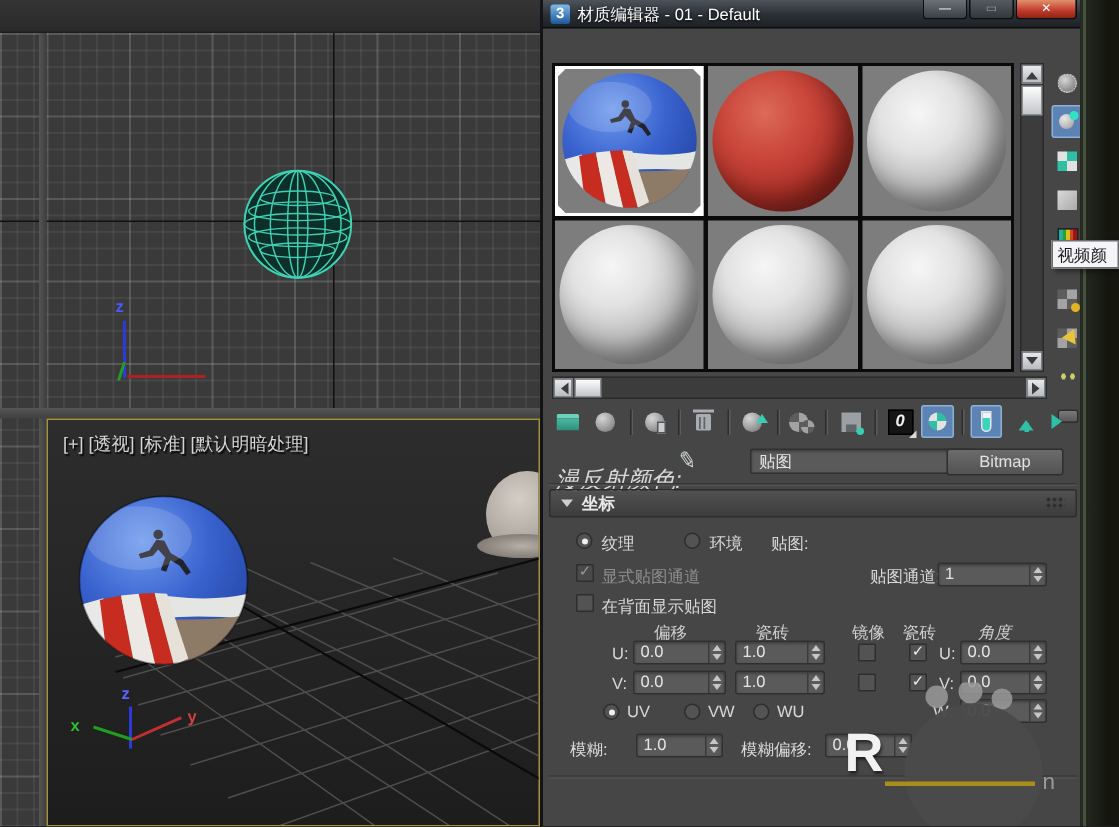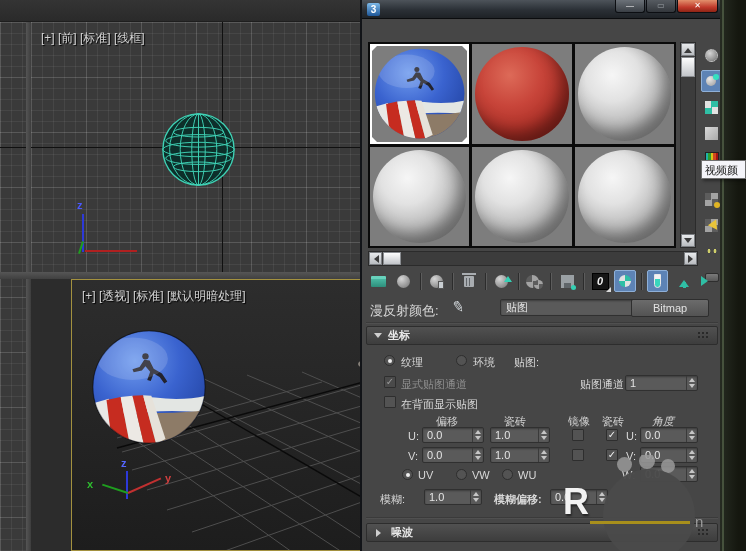--- a/index.html
+++ b/index.html
@@ -18,21 +18,21 @@
       linear-gradient(90deg, rgba(255,255,255,0.06) 1px, transparent 1px);
     background-size:55px 55px,55px 55px,11px 11px,11px 11px; }
   .left-strip { left:0; top:22px; width:26px; height:529px; }
   .v-divider { left:26px; top:22px; width:5px; height:529px; background:linear-gradient(90deg,#555,#3d3d3d); }
   .h-divider { left:0; top:272px; width:360px; height:7px; background:linear-gradient(#565656,#404040); }
   .vp-front { left:31px; top:22px; width:329px; height:250px; overflow:hidden; }
   .vp-label { left:10px; top:8px; font-size:12px; color:#d4d4d4; text-shadow:1px 1px 1px #000; white-space:nowrap; }
   .axis-vline { background:#101010; width:1px; top:0; bottom:0; }
   .axis-hline { background:#101010; height:1px; left:0; right:0; }
   .vp-persp { left:31px; top:279px; width:329px; height:272px; overflow:hidden;
-    background:linear-gradient(#2d2d2d,#1d1d1d); border:1px solid #a3913f;margin-left:40px; }
+    background:linear-gradient(#2d2d2d,#1d1d1d); border:1px solid #a3913f; }
   .axis-lbl { font-size:11px; font-weight:bold; }
 
   
   .mat-editor { left:360px; top:0; width:360px; height:551px; background:#464646; border-left:2px solid #121418; }
   .titlebar { left:0; top:0; width:100%; height:19px;
     background:linear-gradient(#4d535a,#2b3036 55%,#1e2226); border-bottom:1px solid #0b0c0e;
     display:flex; align-items:center; }
   .title-icon { width:13px; height:13px; margin:0 5px 0 5px; border-radius:2px;
     background:linear-gradient(#7db9e8,#1e5799); color:#fff; font-size:10px; font-weight:bold;
     display:flex; align-items:center; justify-content:center; }
@@ -168,21 +168,20 @@
         <ellipse cx="40" cy="31" rx="34" ry="6.5"></ellipse>
         <ellipse cx="40" cy="40" rx="37" ry="7.5"></ellipse>
         <ellipse cx="40" cy="49" rx="34" ry="6.5"></ellipse>
         <ellipse cx="40" cy="58" rx="26" ry="5"></ellipse>
         <ellipse cx="40" cy="40" rx="7" ry="37"></ellipse>
         <ellipse cx="40" cy="40" rx="19" ry="37"></ellipse>
         <ellipse cx="40" cy="40" rx="30" ry="37"></ellipse>
         <line x1="40" y1="3" x2="40" y2="77"></line>
       </g>
     </svg>
-    <span class="abs vp-label">[+] [前] [标准] [线框]</span>
 
     <div class="abs" style="left:51px; top:192px; width:2px; height:38px; background:#2d39d8;"></div>
     <div class="abs" style="left:54px; top:228px; width:52px; height:2px; background:#b02020;"></div>
     <div class="abs" style="left:49px; top:219px; width:2px; height:13px; background:#1f9e1f; transform:rotate(18deg);"></div>
     <span class="abs axis-lbl" style="left:46px; top:177px; color:#4a58ff;">z</span>
   </div>
 
   <div class="abs vp-persp">
     <svg class="abs" style="left:20px; top:40px;" width="309" height="232" viewBox="0 0 309 232">
       <g stroke="#4e4e4e" stroke-width="1" fill="none">
@@ -249,20 +248,21 @@
     <div class="abs" style="left:56px; top:212px; width:36px; height:2px; background:#c03030; transform:rotate(-24deg); transform-origin:left center;"></div>
     <span class="abs axis-lbl" style="left:49px; top:177px; color:#5566ff;">z</span>
     <span class="abs axis-lbl" style="left:15px; top:198px; color:#2fbf2f;">x</span>
     <span class="abs axis-lbl" style="left:93px; top:192px; color:#d04040;">y</span>
   </div>
 
   <div class="abs mat-editor">
 
     <div class="titlebar">
       <span class="title-icon">3</span>
+      <span class="title-text">材质编辑器 - 01 - Default</span>
     </div>
     <div class="winbtn wb-min">—</div>
     <div class="winbtn wb-max">▭</div>
     <div class="winbtn wb-close">✕</div>
 
 
     <div class="abs slots">
       <div class="slot sel">
         <svg class="ball" viewBox="0 0 100 100">
           <defs>
@@ -411,21 +411,21 @@
         </div>
       <div class="tbtn">
         <i class="arrow-up-t"></i>
         <i style="width:3px;height:6px;background:#2fbfa5;margin-left:-6px;margin-top:7px;"></i>
       </div>
       <div class="tbtn">
           <i class="arrow-rt-t"></i>
         </div>
     </div>
 
-    <span class="lbl" style="left:8px; top:302px; font-size:13px;">漫反射颜色:</span>
+    <span class="lbl" style="left:8px; top:310px; font-size:16px;font-style:italic;">漫反射颜色:</span>
     <span class="lbl" style="left:90px; top:298px; font-size:15px; color:#cfd4d8; transform:rotate(10deg);">✎</span>
     <div class="dd" style="left:110px; top:299px; width:151px;margin-left:28px;">
       <span>贴图</span>
         <i class="a"></i>
     </div>
     <div class="btn" style="left:269px; top:299px; width:78px; height:18px;">Bitmap</div>
 
     <div class="hr" style="top:322px;"></div>
 
     <div class="roll" style="top:326px;">
@@ -534,36 +534,31 @@
     </div>
 
     <span class="lbl" style="left:18px; top:492px;">模糊:</span>
     <div class="spin" style="left:62px; top:489px; width:58px;">
       <span class="v">1.0</span>
       <span class="arr">
           <i class="sa-u"></i>
           <i class="sa-d"></i>
         </span>
     </div>
-    <span class="lbl" style="left:132px; top:492px;font-weight:bold;">模糊偏移:</span>
+    <span class="lbl" style="left:132px; top:492px;">模糊偏移:</span>
     <div class="spin" style="left:188px; top:489px; width:58px;">
       <span class="v">0.0</span>
       <span class="arr">
           <i class="sa-u"></i>
           <i class="sa-d"></i>
         </span>
     </div>
 
     <div class="hr" style="top:517px;"></div>
 
-    <div class="roll" style="top:523px;">
-      <i class="tri-r"></i>
-      <b>噪波</b>
-      <i class="grip"></i>
-    </div>
   </div>
 
   <div class="abs right-strip">
     <i class="edge"></i>
   </div>
 
   <div class="abs tooltip">视频颜</div>
 
   <div class="abs watermark">
     <i class="wm-toe" style="left:62px; top:2px; width:15px; height:15px;"></i>

